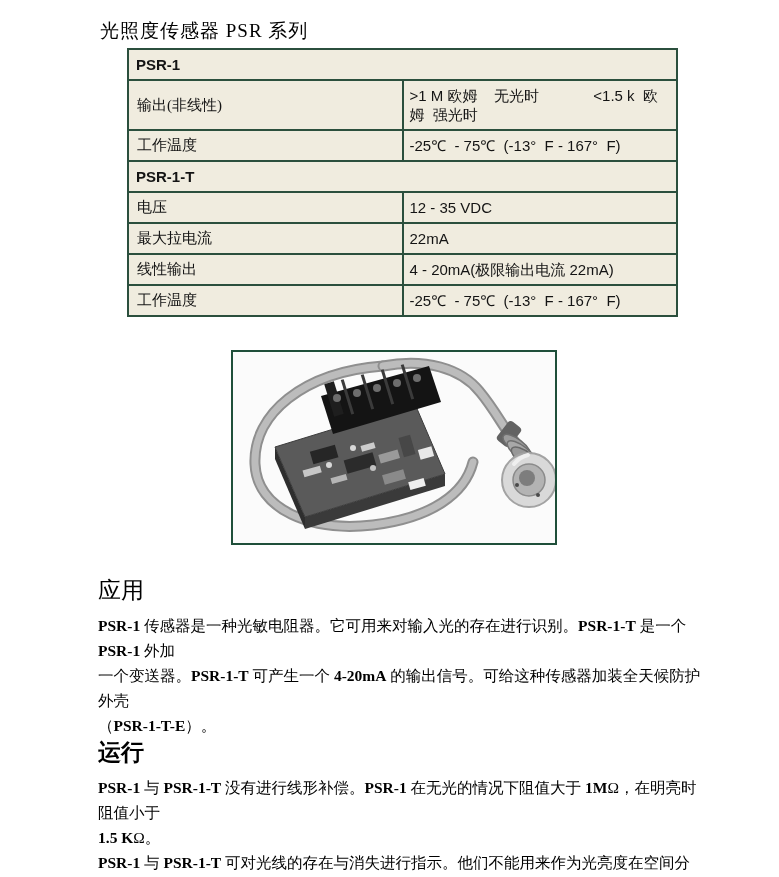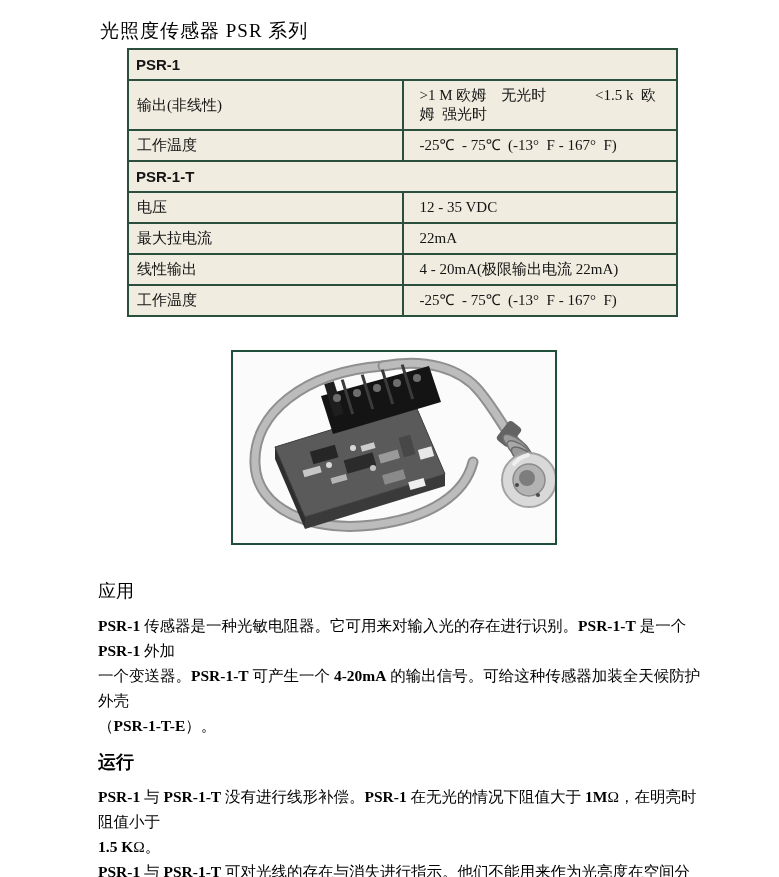--- a/index.html
+++ b/index.html
@@ -25,41 +25,41 @@
   }
   table.spec td.hdr{
     font-family:"Liberation Sans","DejaVu Sans",sans-serif;
     font-weight:bold;font-size:15px;padding-left:7px;
   }
   table.spec td.lbl{
     width:191px;
     font-family:"Liberation Serif","DejaVu Serif",serif;
   }
   table.spec td.val{
-    font-family:Liberation Serif, serif;
-    white-space:pre-wrap;padding-left:16px;border-radius:9px;
+    font-family:Liberation Sans, sans-serif;
+    white-space:pre-wrap;padding-left:6px;border-radius:9px;
   }
   
   .photo-frame{
     position:absolute;left:231px;top:350px;width:322px;height:191px;
     border:2px solid #1f4f3a;background:#fcfcfc;overflow:hidden;
   }
   
   .content{
     position:absolute;left:98px;top:576px;width:605px;
   }
   .content h2{
-    font-size:18px;font-weight:normal;margin:0 0 7px 0;line-height:30px;
+    font-size:23px;font-weight:normal;margin:0 0 7px 0;line-height:30px;
   }
   .content h2.second{font-weight:bold;}
   .content p{
     margin:0;font-size:15.5px;line-height:25px;text-align:left;
   }
   .content p b{font-weight:bold;}
-  .content .para-gap{margin-bottom:9px;}
+  .content .para-gap{margin-bottom:0;}
 </style>
 </head>
 <body>
 
 <h1 class="page-title">光照度传感器 PSR  系列</h1>
 
 <table class="spec">
   <tbody>
       <tr>
     <td class="hdr" colspan="2">PSR-1</td>

